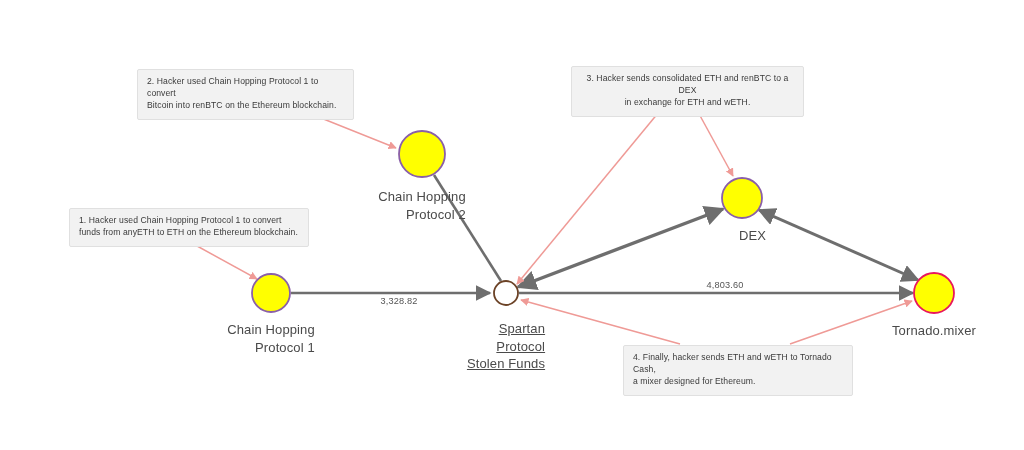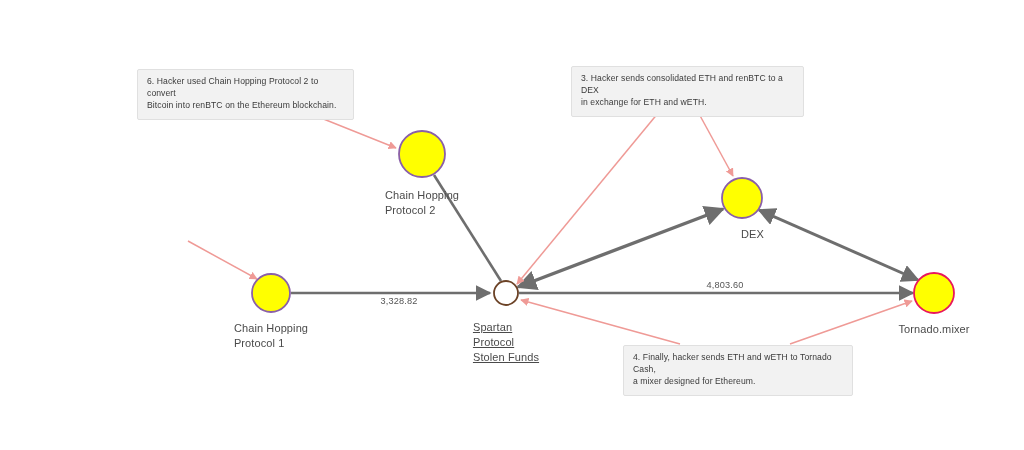--- a/index.html
+++ b/index.html
@@ -32,24 +32,24 @@
     padding: 6px 9px 7px 9px;
     font-size: 8.6px;
     line-height: 1.38;
     color: #3a3a3a;
     box-sizing: border-box;
     white-space: pre-line;
     letter-spacing: 0.01em;
   }
   .node-label {
     position: absolute;
-    font-size: 11px;
+    font-size: 13px;
     line-height: 1.35;
     color: #4a4a4a;
-    text-align: left;
+    text-align: right;
     white-space: pre-line;
     transform: translateX(-50%);
     letter-spacing: 0.01em;
   }
   .edge-label {
     position: absolute;
     font-size: 9.2px;
     color: #555555;
     text-align: center;
     transform: translateX(-50%);
@@ -110,20 +110,22 @@
 Protocol 2</div>
   <div class="node-label" style="left:506px; top:320px;text-decoration:underline;">Spartan
 Protocol
 Stolen Funds</div>
   <div class="node-label" style="left:742px; top:227px;padding-left:21px;">DEX</div>
   <div class="node-label" style="left:934px; top:322px;">Tornado.mixer</div>
 
   <div class="edge-label" style="left:399px; top:296px;">3,328.82</div>
   <div class="edge-label" style="left:725px; top:280px;">4,803.60</div>
 
-  <div class="annotation-box" style="left:137px; top:69px; width:217px;">6. Hacker used Chain Hopping Protocol 2 to convert
+  <div class="annotation-box" style="left:69px; top:208px; width:240px;">1. Hacker used Chain Hopping Protocol 1 to convert
+funds from anyETH to ETH on the Ethereum blockchain.</div>
+  <div class="annotation-box" style="left:137px; top:69px; width:217px;">2. Hacker used Chain Hopping Protocol 1 to convert
 Bitcoin into renBTC on the Ethereum blockchain.</div>
-  <div class="annotation-box" style="left:571px; top:66px; width:233px;">3. Hacker sends consolidated ETH and renBTC to a DEX
+  <div class="annotation-box" style="left:571px; top:66px; width:233px;text-align:center;">3. Hacker sends consolidated ETH and renBTC to a DEX
 in exchange for ETH and wETH.</div>
   <div class="annotation-box" style="left:623px; top:345px; width:230px;">4. Finally, hacker sends ETH and wETH to Tornado Cash,
 a mixer designed for Ethereum.</div>
 
 </div>
 
 </body></html>

